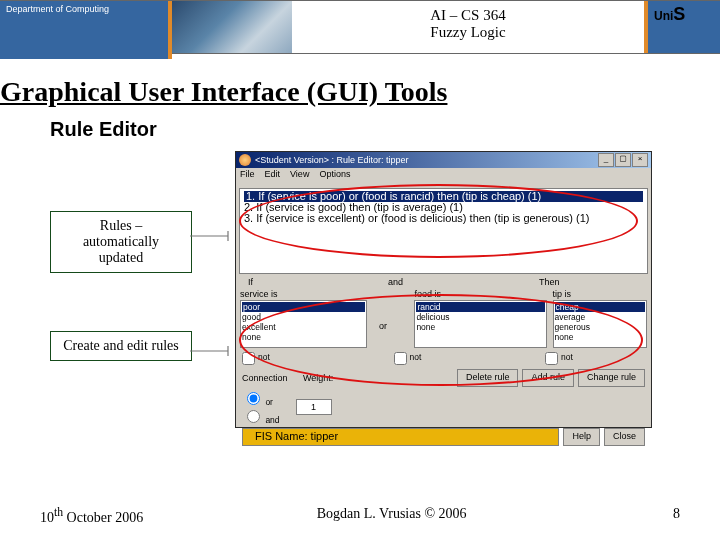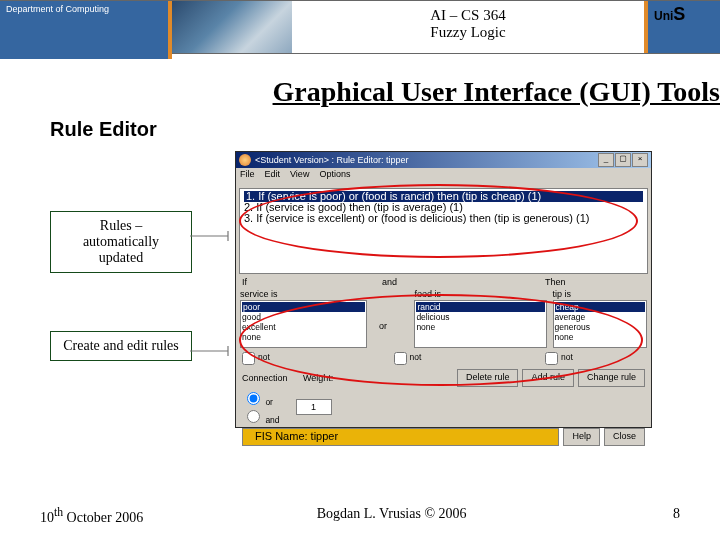--- a/index.html
+++ b/index.html
@@ -59,21 +59,21 @@
   font-size: 12px;
   position: absolute;
   top: 3px; left: 10px;
   font-weight: bold;
 }
 .unis .s { font-size: 18px; }
 .slide-title {
   font-family: "Times New Roman", serif;
   font-weight: bold;
   font-size: 28px;
-  text-align: right;
+  text-align: left;
   text-decoration: underline;
   margin: 22px 0 10px;
 }
 .subtitle {
   font-family: Arial, sans-serif;
   font-weight: bold;
   font-size: 20px;
   margin: 10px 12px 10px 50px;
 }
 .diagram {
@@ -127,21 +127,21 @@
   height: 80px;
   border: 1px solid #808080;
   background: white;
   padding: 2px 4px;
   font-family: Arial, sans-serif;
   font-size: 11px;
   line-height: 11px;
   overflow: hidden;
 }
 .rulelist div:first-child { background: #0A246A; color:white; padding:0 2px;}
-.panel-labels { margin: 0 6px; font-size:9px; display:flex;}
+.panel-labels { margin: 0 12px; font-size:9px; display:flex;}
 .panel-labels span { display:inline-block;}
 .panels { display:flex; margin:2px 4px 4px; gap:6px;}
 .listbox {
   border:1px solid #808080;
   background:white;
   font-size:8.5px;
   line-height:10px;
   padding:1px;
   height: 44px;
 }

